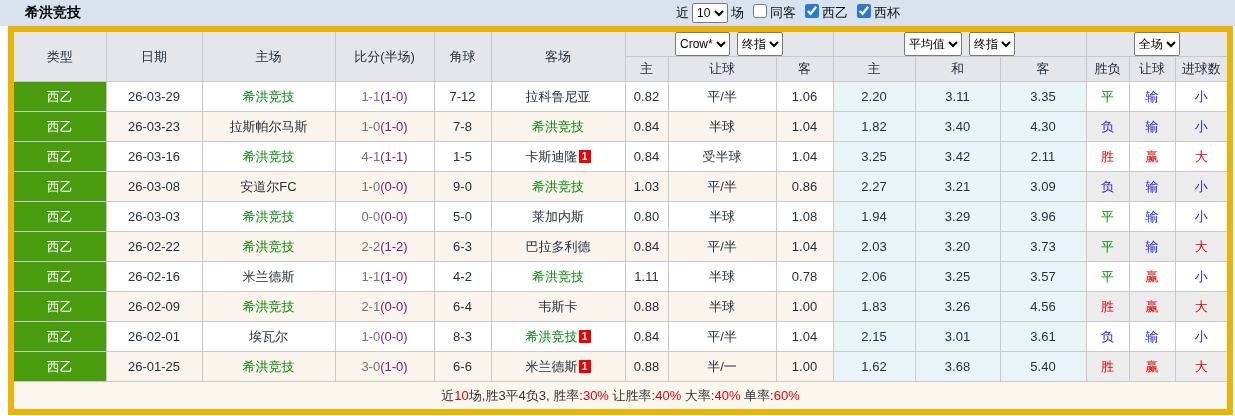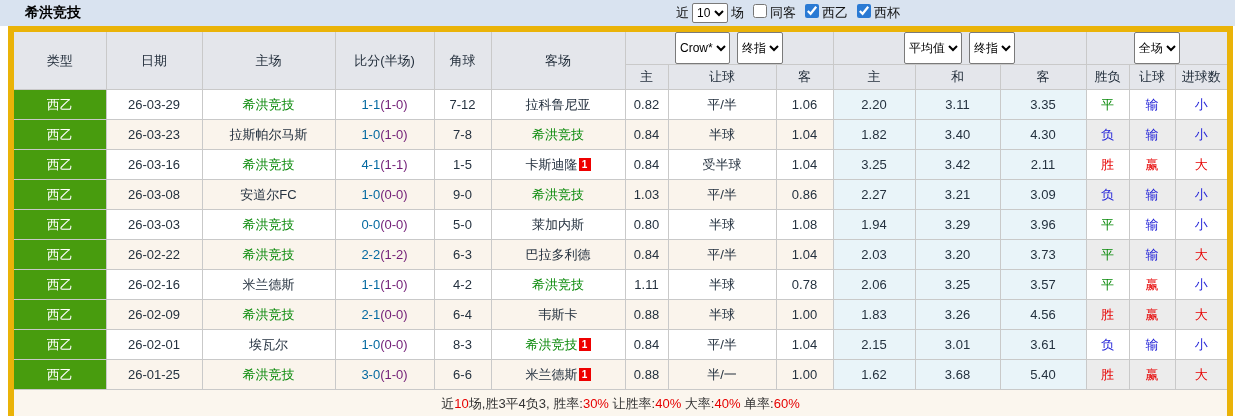--- a/index.html
+++ b/index.html
@@ -19,28 +19,28 @@
   .chk input{width:14px;height:14px;accent-color:#2a7ad4;margin:0 2px 0 0;}
   table{
     border-collapse:collapse;table-layout:fixed;width:1219px;margin-left:8px;
     font-size:13px;color:#24313f;border:6px solid #eab308;
   }
   th,td{border:1px solid #c9c9c9;text-align:center;padding:0;overflow:hidden;white-space:nowrap;}
   thead th{background:#e4e6eb;font-weight:normal;color:#1f2b38;}
   .group-row th{height:23px;}
   .cols-row th{height:24px;}
   .sel-wrap{display:flex;justify-content:center;align-items:center;gap:7px;}
-  thead select{font-size:12px;height:32px;background:#fff;border:1px solid #7a7a7a;border-radius:2px;}
+  thead select{font-size:12px;height:24px;background:#fff;border:1px solid #7a7a7a;border-radius:2px;}
   tbody td{height:29px;}
   tbody tr:nth-child(even) td{background:#faf4ec;}
   td.league{background:#489c0e !important;color:#fff;}
   td.avg{background:#e9f4f9 !important;}
   tbody tr:nth-child(even) td.res{background:#ececec;}
   .tname[data-hl="y"]{color:#0b8a0b;}
-  .score{color:#0369a1;}
+  .score{color:#737373;}
   .half{color:#701a75;}
   .badge{display:inline-block;background:#ee0000;color:#fff;font-size:10px;font-weight:bold;
          line-height:13px;min-width:10px;padding:0 1px;margin-left:1px;vertical-align:1px;}
   .badge:empty{display:none;}
   td[data-c="r"]{color:#e60000;}
   td[data-c="g"]{color:#0b8a0b;}
   td[data-c="b"]{color:#2424d8;}
   tfoot td{height:27px;background:#fbf6ee;color:#333;margin-top:15px;}
   tfoot [data-c="red"]{color:#e60000;}
   .bottom-bar{height:4px;background:#4a3f90;margin-top:4px;width:1235px;}

